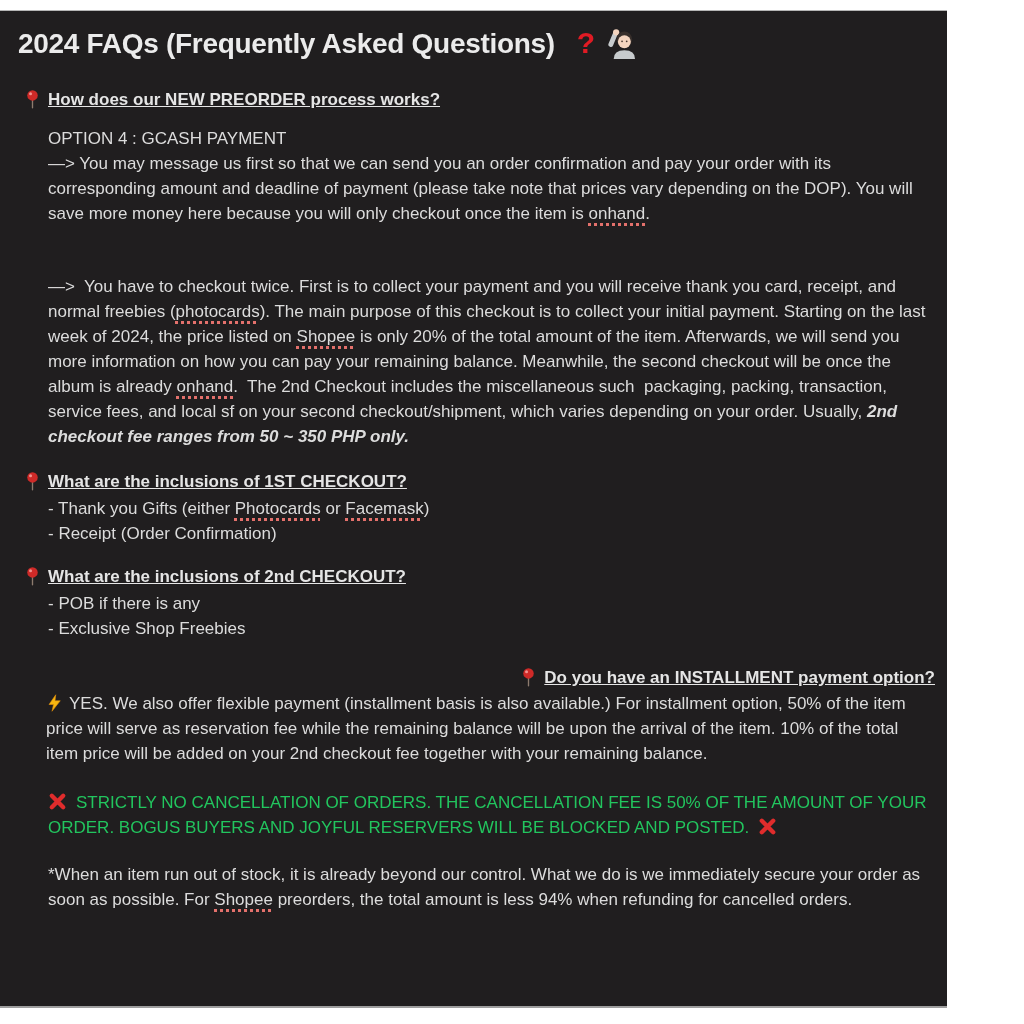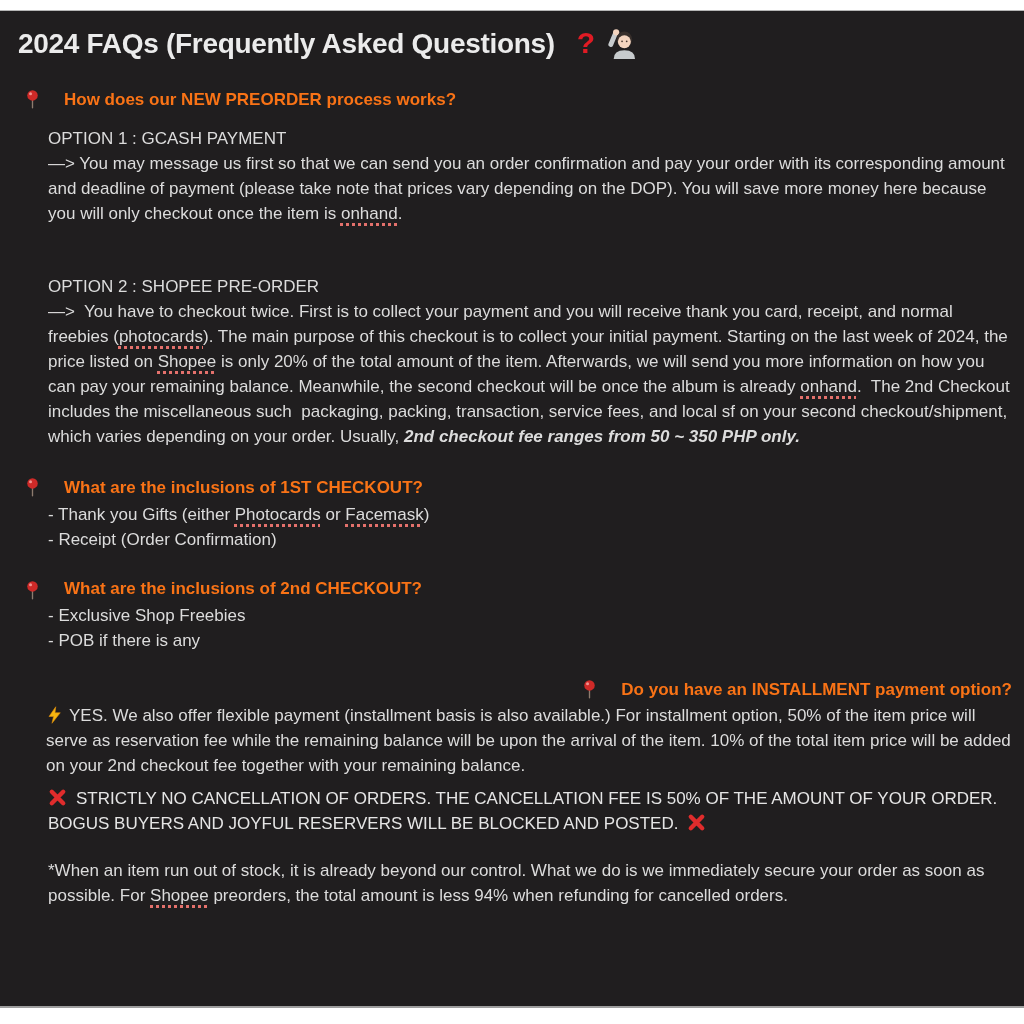--- a/index.html
+++ b/index.html
@@ -1,56 +1,56 @@
 <!DOCTYPE html>
 <html><head>
 <meta charset="utf-8">
 <style>
   * { box-sizing: border-box; margin: 0; padding: 0; }
   html, body { width: 1024px; height: 1024px; background: #ffffff; overflow: hidden; }
   body { font-family: "Liberation Sans", "DejaVu Sans", sans-serif; }
 
   .panel {
     margin-top: 10px;
-    width: 1024px;
+    width: 947px;
     height: 998px;
     background: #201e1f;
     border-top: 1px solid #b5b5b5;
     border-bottom: 2px solid #9e9e9e;
     padding: 10px 12px 12px 18px;
     color: #dcdcdc;
     font-size: 17px;
     line-height: 25px;
     overflow: hidden;
   }
 
   .title-row { display: flex; align-items: center; margin: 4px 0 0 0; height: 36px; }
   .title-text { font-size: 28px; font-weight: 700; color: #ebebeb; letter-spacing: -0.3px; white-space: nowrap; }
   .title-qmark { margin-left: 22px; color: #e01b24; font-weight: 800; font-size: 30px; line-height: 30px; }
   .title-hand { margin-left: 10px; width: 31px; height: 31px; }
 
-  .qrow { display: flex; align-items: flex-start; gap: 24px; margin-left: 7px; font-weight: 700; color: #f97316; }
+  .qrow { display: flex; align-items: flex-start; gap: 8px; margin-left: 7px; font-weight: 700; color: #e5e5e5; text-decoration: underline; }
   .qrow .pin { flex: 0 0 auto; width: 15px; height: 21px; margin-top: 2px; }
   .qrow.q1 { margin-top: 26px; }
-  .qrow.q2 { margin-top: 26px; text-align: right; }
-  .qrow.q3 { margin-top: 24px; align-items: flex-end; }
+  .qrow.q2 { margin-top: 20px; text-align: right; }
+  .qrow.q3 { margin-top: 18px; }
   .qrow.q4 { margin-top: 24px; justify-content: flex-end; }
 
   .block { margin-left: 30px; }
   .block.option1 { margin-top: 14px; }
   .block.option2 { margin-top: 48px; }
   .para { white-space: pre-wrap; }
 
   .list { margin: 2px 0 0 30px; list-style: none; }
   .list li { white-space: pre-wrap; }
 
   .answer { margin: 1px 0 0 28px; white-space: pre-wrap; }
   .bolt { width: 18px; height: 18px; vertical-align: -3px; margin-right: 5px; }
 
-  .cancellation { margin: 8px 0 0 30px; white-space: pre-wrap; color: #e5e5e5; }
+  .cancellation { margin: 24px 0 0 30px; white-space: pre-wrap; color: #22c55e; }
   .xmark { width: 19px; height: 19px; vertical-align: -3px; }
   .xmark.lead { margin-right: 9px; }
   .xmark.tail { margin-left: 9px; }
 
   .refund { margin: 22px 0 0 30px; white-space: pre-wrap; }
 
   .wavy {
     text-decoration-line: underline;
     text-decoration-style: dotted;
     text-decoration-color: #e4716c;
@@ -81,26 +81,25 @@
   <div class="qrow q1">
     <svg class="pin" viewBox="0 0 20 26">
       <path d="M10 13 L10 24" stroke="#8d7b6e" stroke-width="1.8" stroke-linecap="round" fill="none"></path>
       <circle cx="10" cy="7.5" r="7" fill="#cf2a28"></circle>
       <circle cx="7.4" cy="5.2" r="2" fill="#ef9490"></circle>
     </svg>
     <span>How does our NEW PREORDER process works?</span>
   </div>
 
   <div class="block option1">
-    <div>OPTION 1 : GCASH PAYMENT</div>
+    <div>OPTION 4 : GCASH PAYMENT</div>
     <p class="para"><span>—&gt; You may message us first so that we can send you an order confirmation and pay your order with its corresponding amount and deadline of payment (please take note that prices vary depending on the DOP). You will save more money here because you will only checkout once the item is </span><span class="wavy">onhand</span><span>.</span></p>
   </div>
 
   <div class="block option2">
-    <div>OPTION 2 : SHOPEE PRE-ORDER</div>
     <p class="para"><span>—&gt;  You have to checkout twice. First is to collect your payment and you will receive thank you card, receipt, and normal freebies (</span><span class="wavy">photocards</span><span>). The main purpose of this checkout is to collect your initial payment. Starting on the last week of 2024, the price listed on </span><span class="wavy">Shopee</span><span> is only 20% of the total amount of the item. Afterwards, we will send you more information on how you can pay your remaining balance. Meanwhile, the second checkout will be once the album is already </span><span class="wavy">onhand</span><span>.  The 2nd Checkout includes the miscellaneous such  packaging, packing, transaction, service fees, and local sf on your second checkout/shipment, which varies depending on your order. Usually, </span><span class="fee-highlight">2nd checkout fee ranges from 50 ~ 350 PHP only.</span></p>
   </div>
 
   <div class="qrow q2">
     <svg class="pin" viewBox="0 0 20 26">
       <path d="M10 13 L10 24" stroke="#8d7b6e" stroke-width="1.8" stroke-linecap="round" fill="none"></path>
       <circle cx="10" cy="7.5" r="7" fill="#cf2a28"></circle>
       <circle cx="7.4" cy="5.2" r="2" fill="#ef9490"></circle>
     </svg>
     <span>What are the inclusions of 1ST CHECKOUT?</span>
@@ -112,22 +111,22 @@
 
   <div class="qrow q3">
     <svg class="pin" viewBox="0 0 20 26">
       <path d="M10 13 L10 24" stroke="#8d7b6e" stroke-width="1.8" stroke-linecap="round" fill="none"></path>
       <circle cx="10" cy="7.5" r="7" fill="#cf2a28"></circle>
       <circle cx="7.4" cy="5.2" r="2" fill="#ef9490"></circle>
     </svg>
     <span>What are the inclusions of 2nd CHECKOUT?</span>
   </div>
   <ul class="list">
+    <li><span>- POB if there is any</span></li>
     <li><span>- Exclusive Shop Freebies</span></li>
-    <li><span>- POB if there is any</span></li>
   </ul>
 
   <div class="qrow q4">
     <svg class="pin" viewBox="0 0 20 26">
       <path d="M10 13 L10 24" stroke="#8d7b6e" stroke-width="1.8" stroke-linecap="round" fill="none"></path>
       <circle cx="10" cy="7.5" r="7" fill="#cf2a28"></circle>
       <circle cx="7.4" cy="5.2" r="2" fill="#ef9490"></circle>
     </svg>
     <span>Do you have an INSTALLMENT payment option?</span>
   </div>

